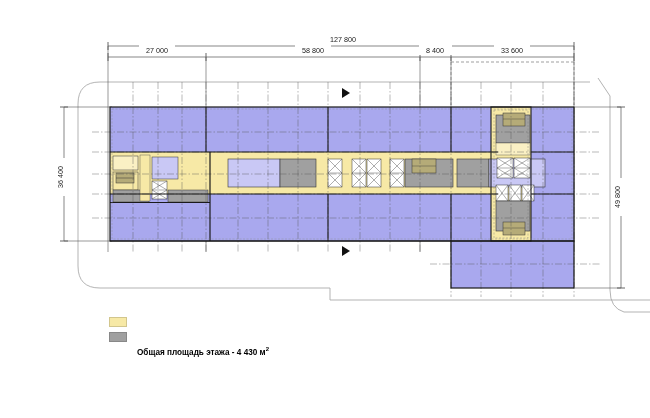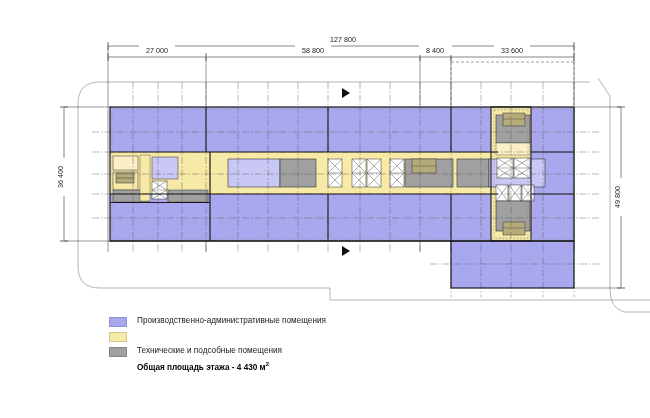--- a/index.html
+++ b/index.html
@@ -268,32 +268,27 @@
 
     <g>
       <polygon points="342,88 350,93 342,98" fill="#111111"></polygon>
       <polygon points="342,246 350,251 342,256" fill="#111111"></polygon>
     </g>
 
   </svg>
 
   <div id="legend">
 
-    <div class="legend-row">
-      <span class="swatch" style="background:#a9a8ee"></span>
-      <span class="legend-label">Производственно-административные помещения</span>
-    </div>
 
     <div class="legend-row">
       <span class="swatch" style="background:#f7e9a6"></span>
     </div>
 
     <div class="legend-row">
       <span class="swatch" style="background:#a0a0a0"></span>
-      <span class="legend-label">Технические и подсобные помещения</span>
     </div>
 
     <div class="legend-row">
       <span class="swatch spacer"></span>
       <span class="legend-total"><span>Общая площадь этажа - 4 430 м</span><sup>2</sup></span>
     </div>
 
   </div>
 
 </div>

